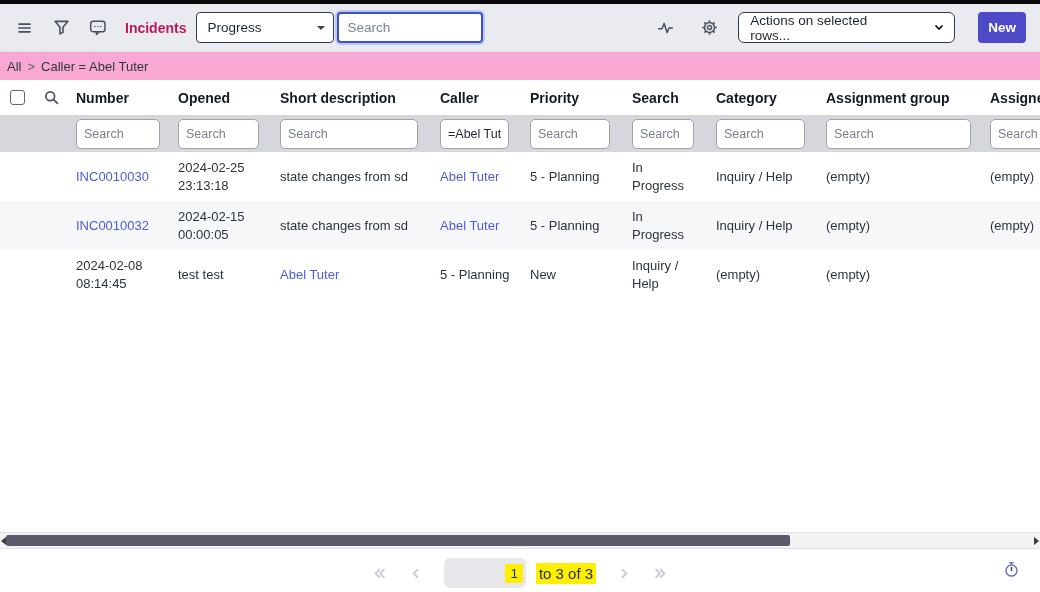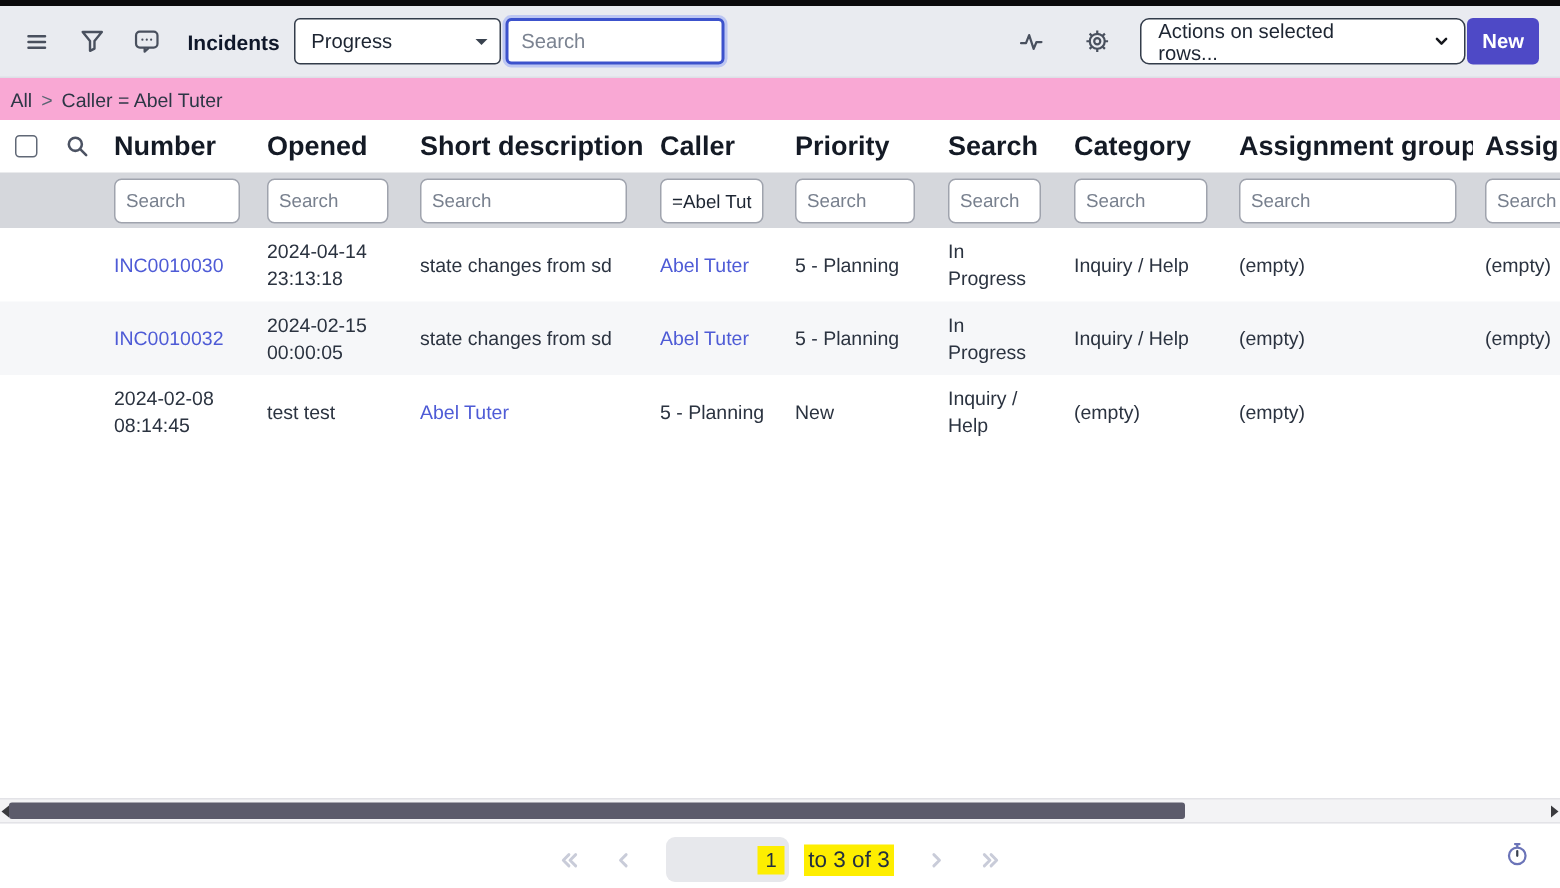--- a/index.html
+++ b/index.html
@@ -8,49 +8,49 @@
   #app { position:relative; width:1040px; height:592px; overflow:hidden; background:#fff; }
 
   
   .top-black { height:4px; background:#0a0a0c; }
 
   
   .toolbar { height:48px; background:#e9ebf0; border-bottom:1px solid #dde0e6;
              display:flex; align-items:center; padding:0 14px 0 12px; }
   .tb-iconbtn { width:24px; height:24px; display:flex; align-items:center; justify-content:center;
                 margin-right:13px; cursor:pointer; flex:0 0 auto; }
-  .tb-title { font-size:14px; font-weight:bold; color:#0f172a; margin:0 10px 0 2px; white-space:nowrap; }
+  .tb-title { font-size:14px; font-weight:bold; color:#be185d; margin:0 10px 0 2px; white-space:nowrap; }
   .sel-box { background:#fff; border:1px solid #333c4a; border-radius:4px; height:31px;
              display:flex; align-items:center; font-size:13.5px; color:#1d2532; }
   .sort-select { width:138px; padding:0 8px 0 10px; justify-content:space-between; margin-right:3px; }
   .caret-down { width:0; height:0; border-left:4px solid transparent; border-right:4px solid transparent;
                 border-top:4.5px solid #39424f; }
   .tb-search { width:146px; height:31px; border:2px solid #3c52cc; border-radius:4px;
                box-shadow:0 0 0 2px #bcc6f2; background:#fff; padding:0 8px; font-size:13.5px;
                color:#1d2532; outline:none; font-family:inherit; }
   .tb-search::placeholder { color:#7b8391; }
   .tb-spacer { flex:1 1 auto; }
   .actions-select { width:217px; padding:0 8px 0 11px; justify-content:space-between;
-                    border-radius:6px; margin-right:1px;gap:32px; }
+                    border-radius:6px; margin-right:23px;gap:32px; }
   .new-btn { height:31px; padding:0 10px; background:#4e49c6; border:none; border-radius:4px;
              color:#fff; font-weight:bold; font-size:13.5px; cursor:pointer; font-family:inherit; }
 
   
   .breadcrumb { height:28px; background:#f9a8d4; display:flex; align-items:center;
                 padding-left:7px; font-size:13px; color:#2c3645; gap:6px; }
   .crumb { cursor:pointer; }
   .crumb-sep { color:#5a6472; }
 
   
   .table-clip { width:1040px; overflow:hidden; }
   .grid-row { display:grid; width:1142px;
     grid-template-columns:34px 34px 102px 102px 160px 90px 102px 84px 110px 164px 160px;
     align-items:center; }
   .hdr-row { height:35px; background:#fff; }
-  .hdr-cell { font-size:18px; font-weight:bold; color:#141a25; padding-left:8px; white-space:nowrap; overflow:hidden; }
+  .hdr-cell { font-size:14px; font-weight:bold; color:#141a25; padding-left:8px; white-space:nowrap; overflow:hidden; }
   .sel-cell, .mag-cell { display:flex; justify-content:center; align-items:center; }
   .hdr-checkbox { width:15px; height:15px; border:1.4px solid #606876; border-radius:3px;
                   background:#fff; cursor:pointer; }
 
   .filter-row { height:37px; background:#d5d7dc; }
   .filter-cell { padding-left:8px; }
   .f-input { height:30px; border:1px solid #9fa3ad; border-radius:5px; background:#fff;
              font-size:12.5px; color:#1d2532; padding:0 7px; outline:none; font-family:inherit; }
   .f-input::placeholder { color:#78808e; }
   .w-number{width:84px} .w-opened{width:81px} .w-short{width:138px} .w-caller{width:69px}
@@ -187,21 +187,21 @@
       <div class="filter-cell"><input class="f-input w-state" placeholder="Search" style=""></div>
       <div class="filter-cell"><input class="f-input w-category" placeholder="Search" style=""></div>
       <div class="filter-cell"><input class="f-input w-group" placeholder="Search" style=""></div>
       <div class="filter-cell"><input class="f-input w-assigned" placeholder="Search" style=""></div>
     </div>
 
     <div class="grid-row data-row">
       <div></div>
         <div></div>
       <div class="cell"><a class="link">INC0010030</a></div>
-      <div class="cell">2024-04-14 23:13:18</div>
+      <div class="cell">2024-02-25 23:13:18</div>
       <div class="cell">state changes from sd</div>
       <div class="cell"><a class="link">Abel Tuter</a></div>
       <div class="cell">5 - Planning</div>
       <div class="cell"><span class="state-text">In Progress</span></div>
       <div class="cell">Inquiry / Help</div>
       <div class="cell">(empty)</div>
       <div class="cell">(empty)</div>
     </div>
 
     <div class="grid-row data-row alt">

